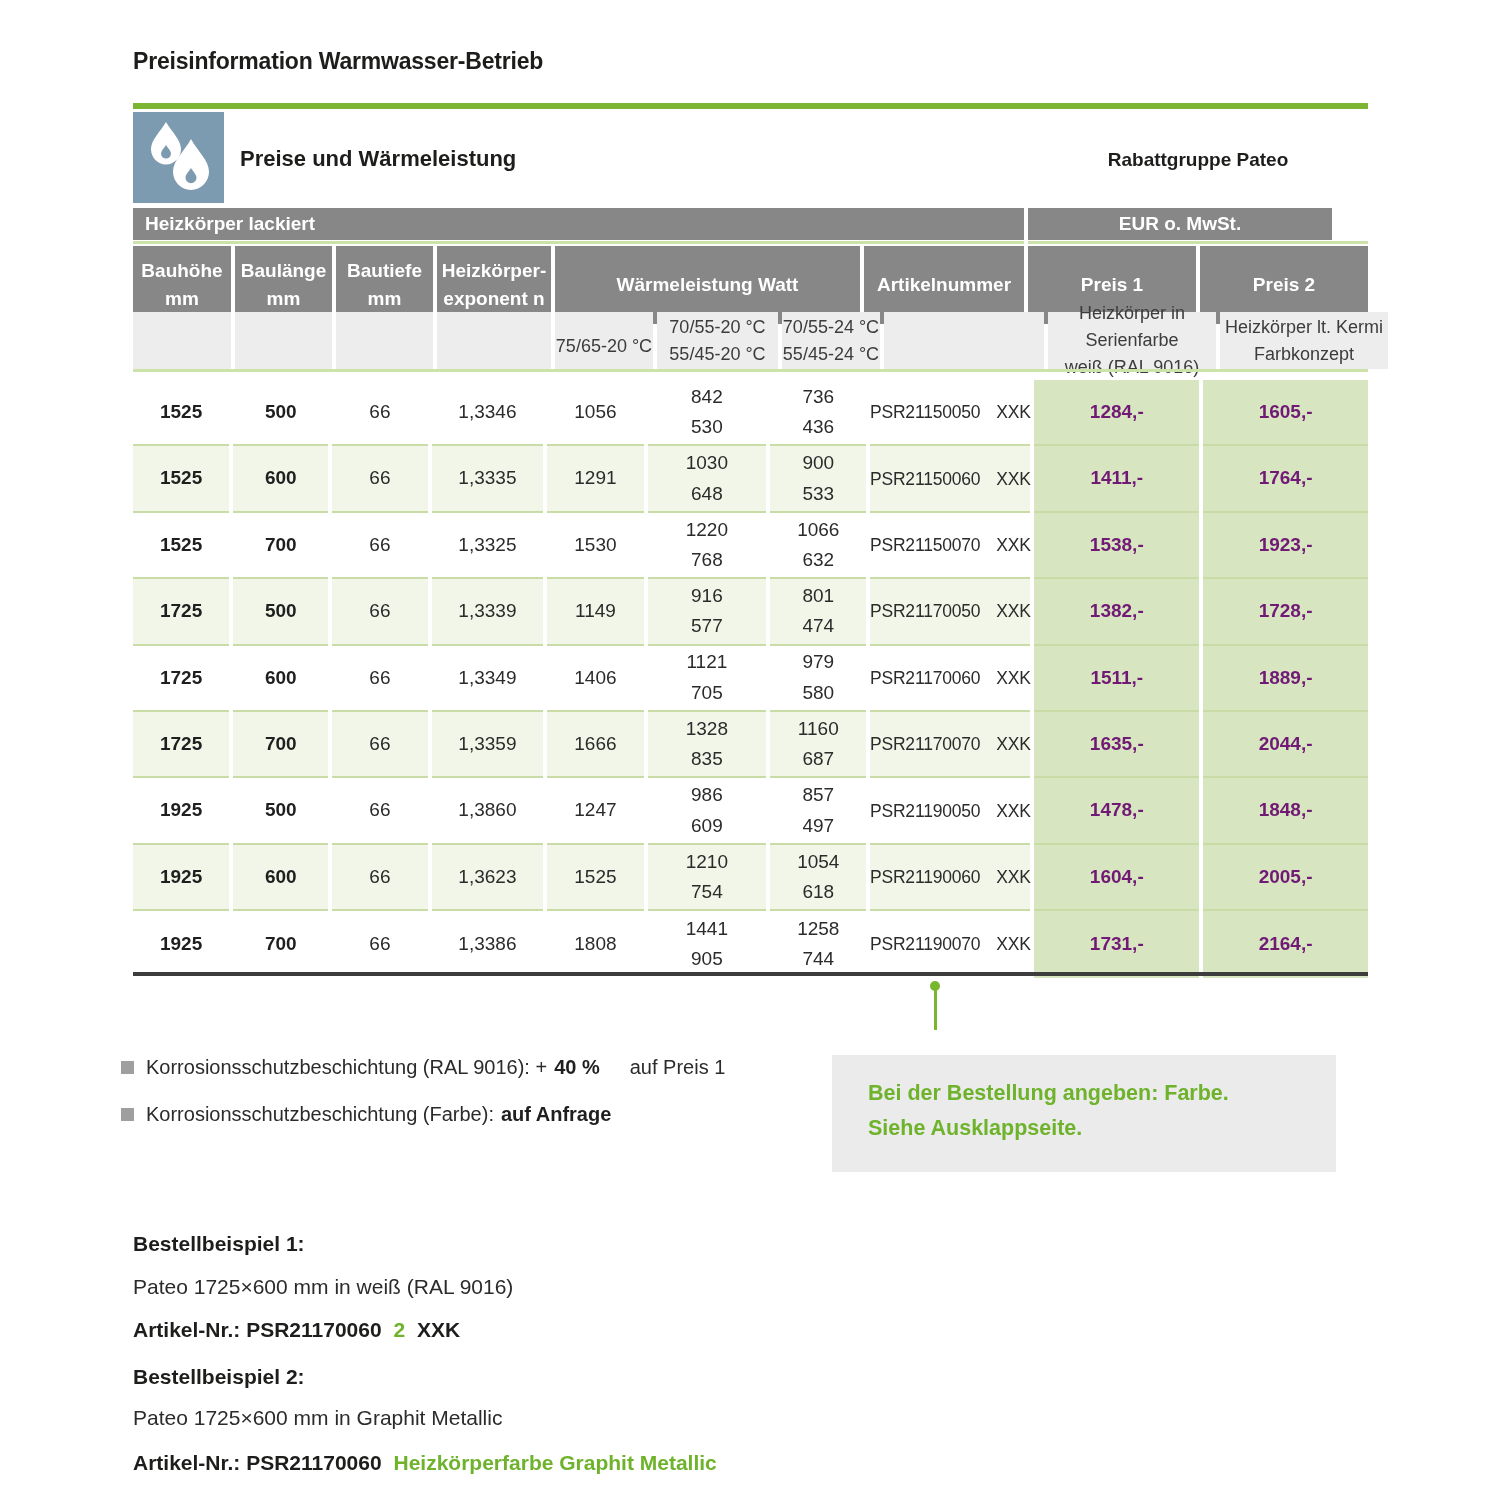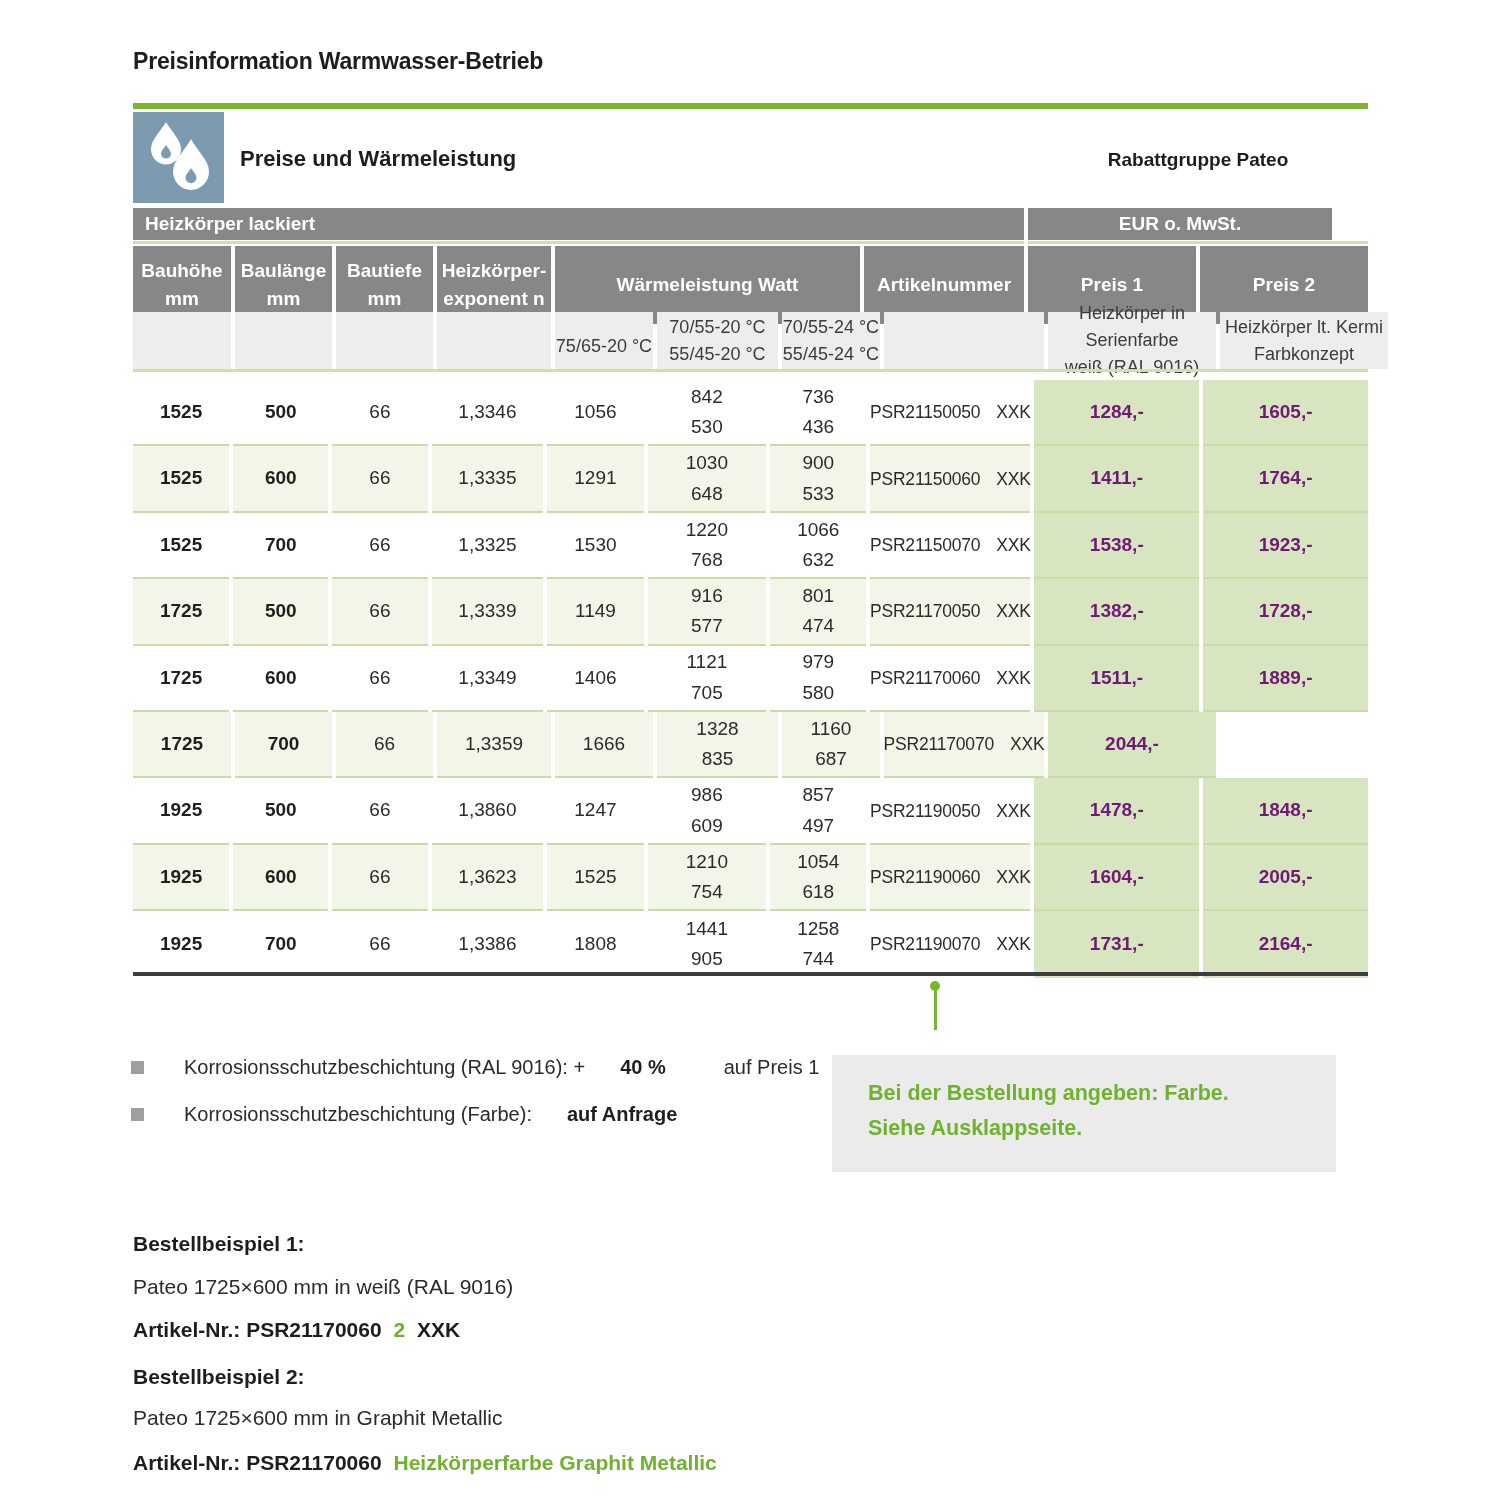--- a/index.html
+++ b/index.html
@@ -57,21 +57,21 @@
   .bottom-rule{left:133px;top:972px;width:1235px;height:4px;background:#3d3d3d;}
 
   
   .callout-dot{left:930px;top:981px;width:10px;height:10px;border-radius:50%;background:#76b72e;}
   .callout-stem{left:934px;top:989px;width:3px;height:41px;background:#76b72e;}
   .note-box{left:832px;top:1055px;width:504px;height:117px;background:#ebebeb;}
   .note-box-text{position:absolute;left:36px;font-size:21.5px;font-weight:bold;color:#6eb32b;}
   .nb1{top:26px;} .nb2{top:61px;}
 
   
-  .fnote{left:131px;font-size:20px;color:#2b2b2b;display:flex;align-items:center;gap:28px;}
+  .fnote{left:121px;font-size:20px;color:#2b2b2b;display:flex;align-items:center;}
   .fnote.n1{top:1056px;} .fnote.n2{top:1103px;}
   .bullet{width:13px;height:13px;background:#9f9f9f;display:inline-block;margin-right:12px;flex:0 0 auto;}
   .fnote b{margin-left:7px;color:#1f1f1f;}
   .fnote .tail{margin-left:30px;}
 
   
   .example{left:133px;font-size:21px;color:#2b2b2b;}
   .ex1-title{top:1232px;} .ex1-desc{top:1275px;} .ex1-art{top:1318px;}
   .ex2-title{top:1365px;} .ex2-desc{top:1406px;} .ex2-art{top:1451px;}
   .ex-title{font-weight:bold;color:#1d1d1b;}
@@ -243,20 +243,21 @@
     <div class="cell w-w1">1666</div>
     <div class="cell w-w2">1328
 835</div>
     <div class="cell w-w3">1160
 687</div>
     <div class="cell art w-art">
       <span>PSR21170070</span>
       <span class="gdot"></span>
       <span>XXK</span>
     </div>
+    <div class="cell price w-p1">1635,-</div>
     <div class="cell price w-p2">2044,-</div>
   </div>
 
   <div class="trow">
     <div class="cell b w-c1">1925</div>
     <div class="cell b w-c2">500</div>
     <div class="cell w-c3">66</div>
     <div class="cell w-c4">1,3860</div>
     <div class="cell w-w1">1247</div>
     <div class="cell w-w2">986

